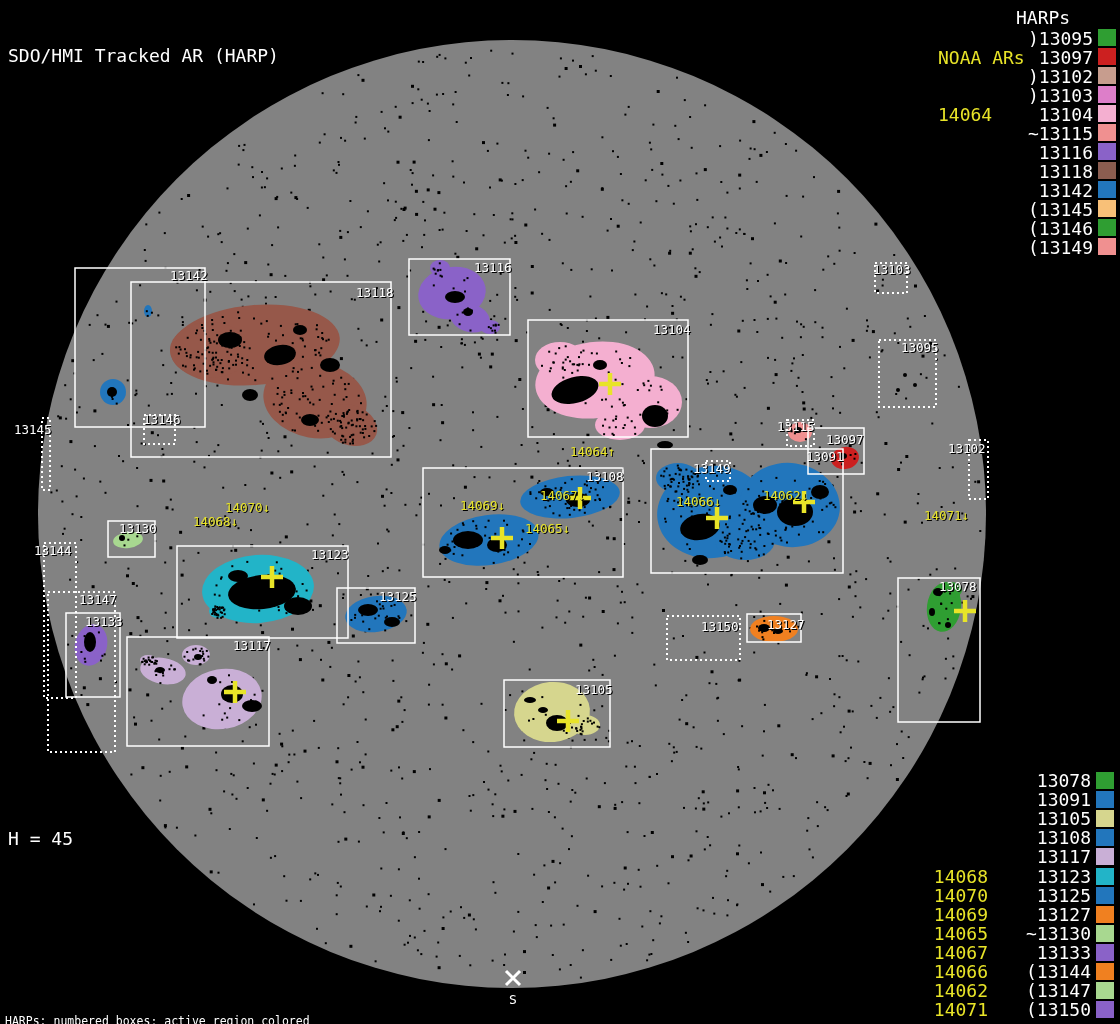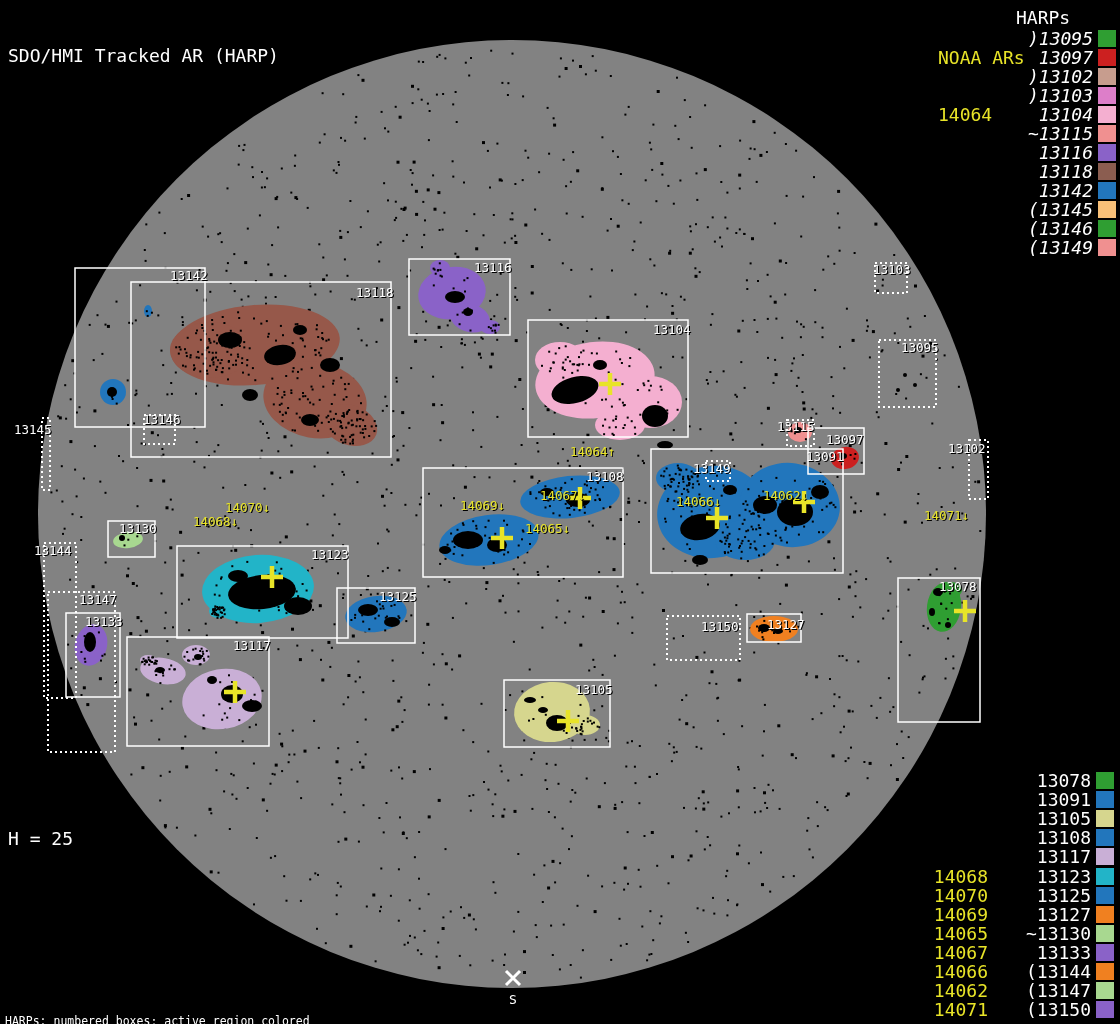--- a/index.html
+++ b/index.html
@@ -6,21 +6,21 @@
   .stage{position:relative;width:1120px;height:1024px;background:#000;overflow:hidden;
          font-family:"DejaVu Sans Mono",monospace;color:#fff;}
   .disk{position:absolute;left:38px;top:40px;width:948px;height:948px;border-radius:50%;
         background:#828282;}
   svg.overlay{position:absolute;left:0;top:0;}
   .abs{position:absolute;white-space:pre;}
   .title-block{left:8px;top:8px;font-size:18px;line-height:19px;}
   .noaa-head{left:902px;top:10px;font-size:18px;line-height:19px;color:#e8e428;margin-left:36px;}
   .harps-head{left:1016px;top:8px;font-size:18px;line-height:19px;}
   .harps-list{left:1005px;top:29px;}
-  .hrow{display:flex;align-items:center;justify-content:flex-end;height:19px;font-size:18px;line-height:19px;font-style:italic;}
+  .hrow{display:flex;justify-content:flex-end;height:19px;font-size:18px;line-height:19px;}
   .hrow .hlabel{display:inline-block;width:88px;text-align:right;}
   .swatch{display:inline-block;width:18px;height:17px;margin-left:5px;}
   .br-list{left:930px;top:771px;}
   .brow{display:flex;align-items:center;height:19.1px;font-size:18px;line-height:19px;}
   .brow .bnoaa{display:inline-block;width:58px;text-align:right;color:#e8e428;}
   .brow .bharp{display:inline-block;width:103px;text-align:right;color:#fff;}
   .legend-h{left:8px;top:829px;font-size:18px;line-height:19px;}
   .legend-lines{left:8px;top:866px;font-size:18px;line-height:19.2px;}
   .footer{left:5px;top:991px;font-size:11.5px;line-height:12px;}
 </style>
@@ -2673,19 +2673,19 @@
 
   <div class="abs noaa-head">
     <div>NOAA ARs</div>
     <div>14064</div>
   </div>
 
   <div class="abs harps-head">HARPs</div>
   <div class="abs harps-list" id="harps-list"><div class="hrow"><span class="hlabel">)13095</span><span class="swatch" style="background: rgb(47, 158, 50);"></span></div><div class="hrow"><span class="hlabel">13097</span><span class="swatch" style="background: rgb(204, 32, 32);"></span></div><div class="hrow"><span class="hlabel">)13102</span><span class="swatch" style="background: rgb(199, 157, 142);"></span></div><div class="hrow"><span class="hlabel">)13103</span><span class="swatch" style="background: rgb(221, 126, 201);"></span></div><div class="hrow"><span class="hlabel">13104</span><span class="swatch" style="background: rgb(244, 175, 208);"></span></div><div class="hrow"><span class="hlabel">~13115</span><span class="swatch" style="background: rgb(240, 144, 144);"></span></div><div class="hrow"><span class="hlabel">13116</span><span class="swatch" style="background: rgb(138, 98, 200);"></span></div><div class="hrow"><span class="hlabel">13118</span><span class="swatch" style="background: rgb(139, 93, 80);"></span></div><div class="hrow"><span class="hlabel">13142</span><span class="swatch" style="background: rgb(34, 118, 188);"></span></div><div class="hrow"><span class="hlabel">(13145</span><span class="swatch" style="background: rgb(248, 192, 120);"></span></div><div class="hrow"><span class="hlabel">(13146</span><span class="swatch" style="background: rgb(47, 158, 50);"></span></div><div class="hrow"><span class="hlabel">(13149</span><span class="swatch" style="background: rgb(240, 144, 144);"></span></div></div>
   <div class="abs br-list" id="br-list"><div class="brow"><span class="bnoaa"></span><span class="bharp">13078</span><span class="swatch" style="background: rgb(47, 158, 50);"></span></div><div class="brow"><span class="bnoaa"></span><span class="bharp">13091</span><span class="swatch" style="background: rgb(34, 118, 188);"></span></div><div class="brow"><span class="bnoaa"></span><span class="bharp">13105</span><span class="swatch" style="background: rgb(214, 214, 142);"></span></div><div class="brow"><span class="bnoaa"></span><span class="bharp">13108</span><span class="swatch" style="background: rgb(34, 118, 188);"></span></div><div class="brow"><span class="bnoaa"></span><span class="bharp">13117</span><span class="swatch" style="background: rgb(201, 175, 214);"></span></div><div class="brow"><span class="bnoaa">14068</span><span class="bharp">13123</span><span class="swatch" style="background: rgb(34, 180, 200);"></span></div><div class="brow"><span class="bnoaa">14070</span><span class="bharp">13125</span><span class="swatch" style="background: rgb(34, 118, 188);"></span></div><div class="brow"><span class="bnoaa">14069</span><span class="bharp">13127</span><span class="swatch" style="background: rgb(240, 128, 32);"></span></div><div class="brow"><span class="bnoaa">14065</span><span class="bharp">~13130</span><span class="swatch" style="background: rgb(168, 216, 144);"></span></div><div class="brow"><span class="bnoaa">14067</span><span class="bharp">13133</span><span class="swatch" style="background: rgb(138, 98, 200);"></span></div><div class="brow"><span class="bnoaa">14066</span><span class="bharp">(13144</span><span class="swatch" style="background: rgb(240, 128, 32);"></span></div><div class="brow"><span class="bnoaa">14062</span><span class="bharp">(13147</span><span class="swatch" style="background: rgb(168, 216, 144);"></span></div><div class="brow"><span class="bnoaa">14071</span><span class="bharp">(13150</span><span class="swatch" style="background: rgb(138, 98, 200);"></span></div></div>
 
-  <div class="abs legend-h">H = 25</div>
+  <div class="abs legend-h">H = 45</div>
 
   <div class="abs footer">
     <div>HARPs: numbered boxes; active region colored</div>
     
   </div>
 </div>
 
 </body></html>

